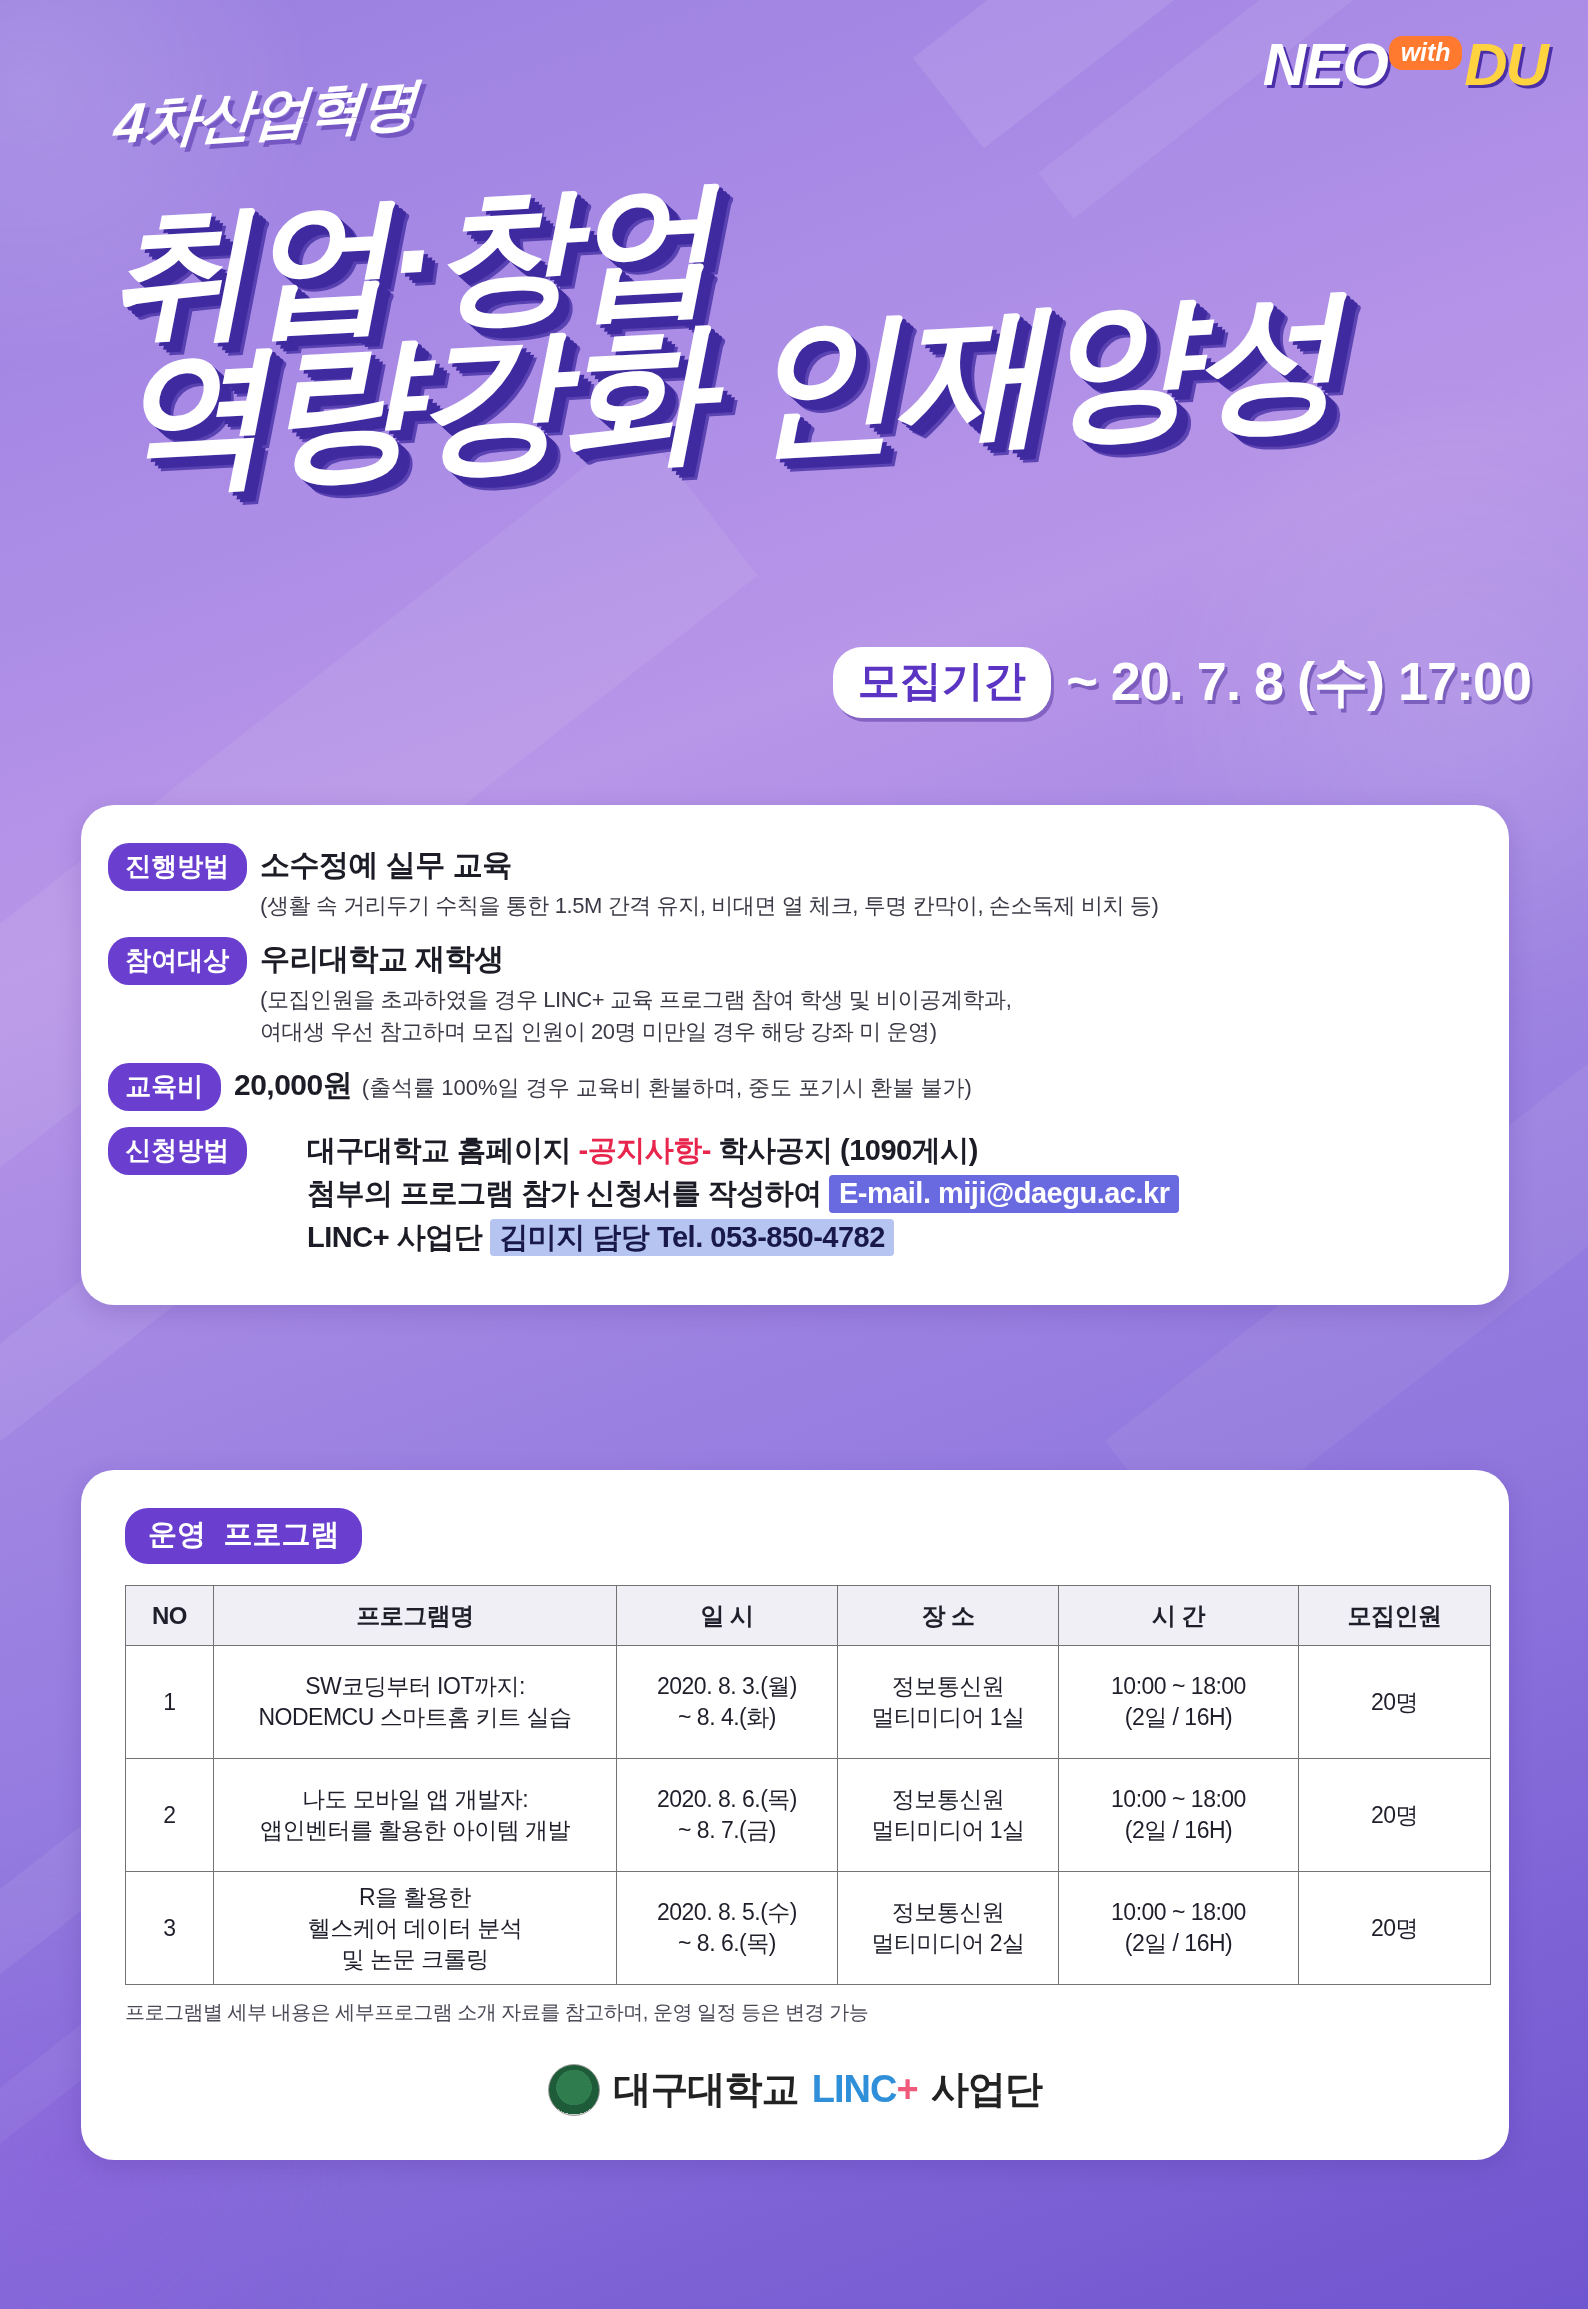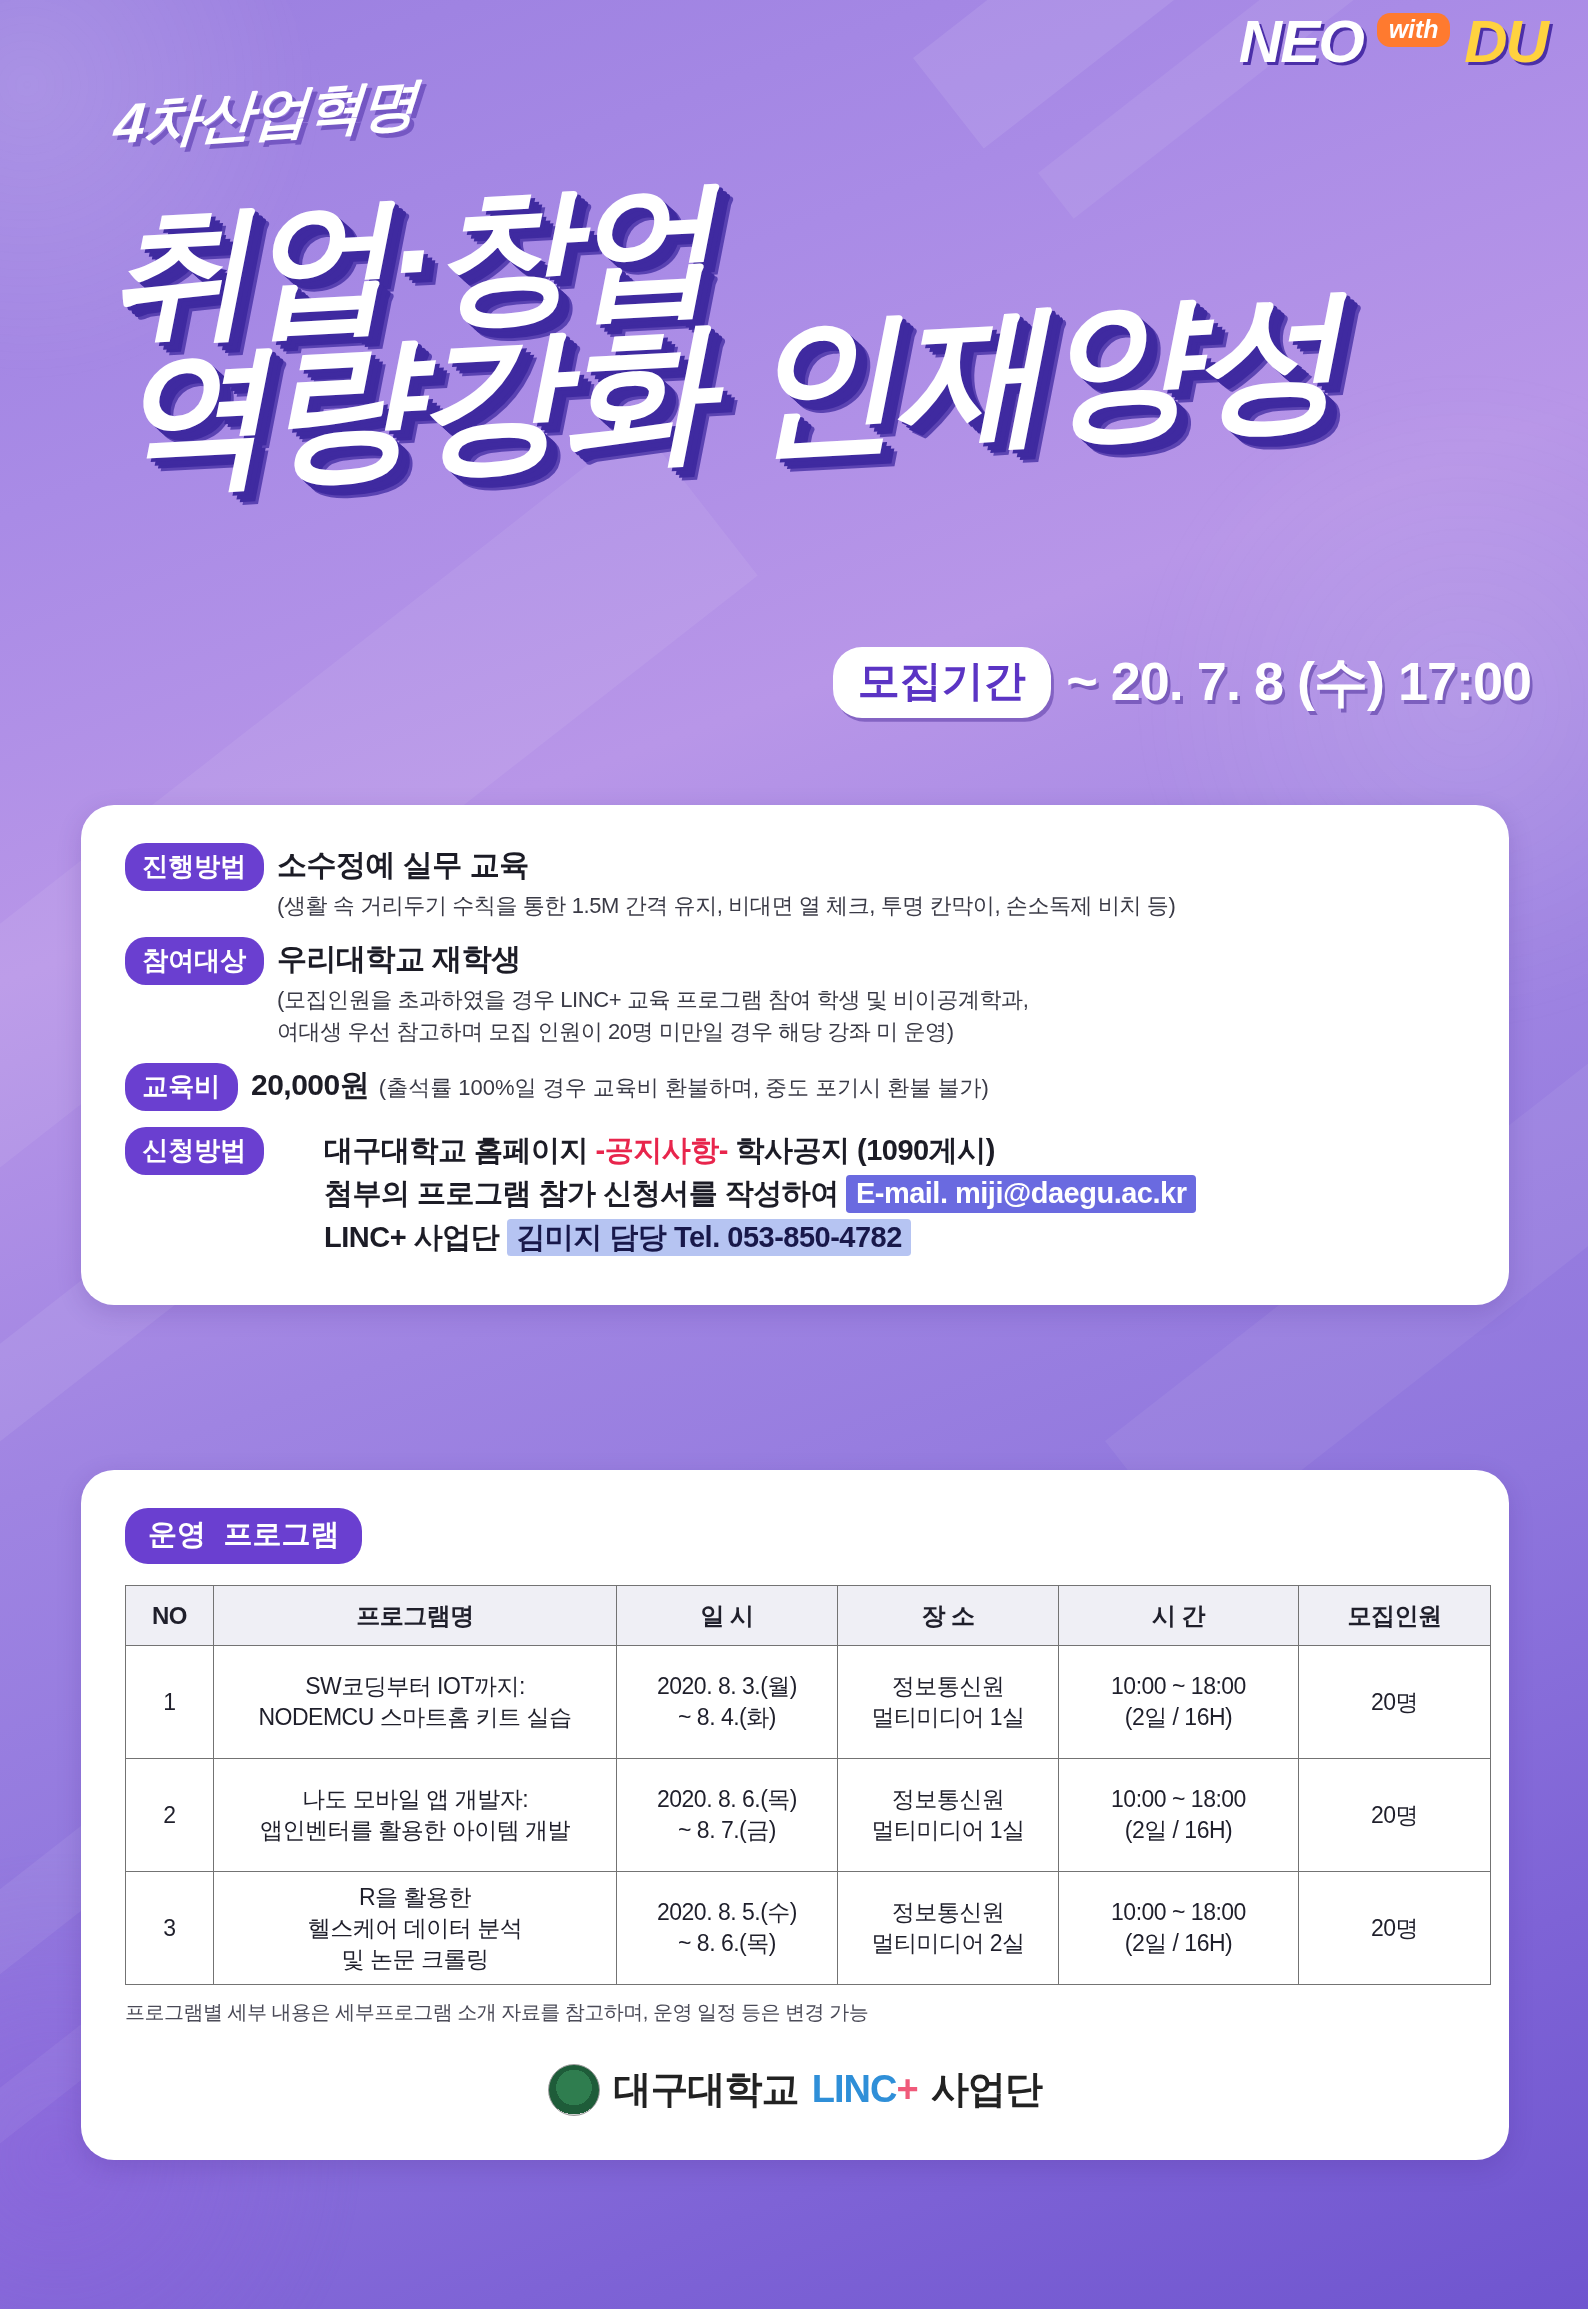--- a/index.html
+++ b/index.html
@@ -31,22 +31,22 @@
   .blob {
     position: absolute; border-radius: 50%;
     filter: blur(1.9px);
   }
   .blob1 { width: 500px; height: 500px; left: -173px; top: -115px; background: radial-gradient(circle at 40% 40%, rgba(255,255,255,0.14), rgba(255,255,255,0) 70%); }
   .blob2 { width: 672px; height: 672px; right: -211px; top: 365px; background: radial-gradient(circle at 50% 50%, rgba(255,255,255,0.10), rgba(255,255,255,0) 70%); }
   .blob3 { width: 615px; height: 615px; left: -250px; bottom: -154px; background: radial-gradient(circle at 50% 50%, rgba(140,90,220,0.35), rgba(255,255,255,0) 70%); }
 
   
   .logo {
-    position: absolute; right: 42px; top: 7px;
-    display: flex; align-items: center; gap: 14px;
+    position: absolute; right: 42px; top: 30px;
+    display: flex; align-items: center; gap: 2px;
     font-weight: bold; font-style: italic;
   }
   .logo .neo {
     font-size: 60px; color: #fff; letter-spacing: -1.9px;
     text-shadow: 2.9px 2.9px 0 #4b2fa8;
   }
   .logo .with {
     font-size: 25px; color: #fff; background: #ff7a2f;
     border-radius: 13.4px; padding: 1.9px 11.5px 3.8px; position: relative; top: -11.5px;
     font-style: italic;
@@ -100,21 +100,21 @@
     color: #fff; font-weight: bold; font-size: 54px; letter-spacing: -1px;
     text-shadow: 2.9px 3.8px 0 rgba(70,40,150,0.5);
   }
 
   
   .card {
     position: absolute; left: 81px; width: 1428px;
     background: #fff; border-radius: 33px;
     box-shadow: 0 7.7px 25px rgba(60,30,130,0.18);
   }
-  .card-info { top: 805px; padding: 38px 44px 40px; }
+  .card-info { top: 805px; padding: 38px 27px 40px; }
   .card-prog { top: 1470px; padding: 38px 44px 44px; }
 
   .row { display: flex; align-items: flex-start; margin-bottom: 5.8px; }
   .pill {
     flex: 0 0 auto;
     background: #6a3fd0; color: #fff; font-weight: bold; font-size: 26px;
     border-radius: 21px; padding: 5.8px 17.3px 7.7px; margin-right: 13.4px;
     white-space: nowrap;
   }
   .body-col { flex: 1 1 auto; padding-top: 1.9px; }

